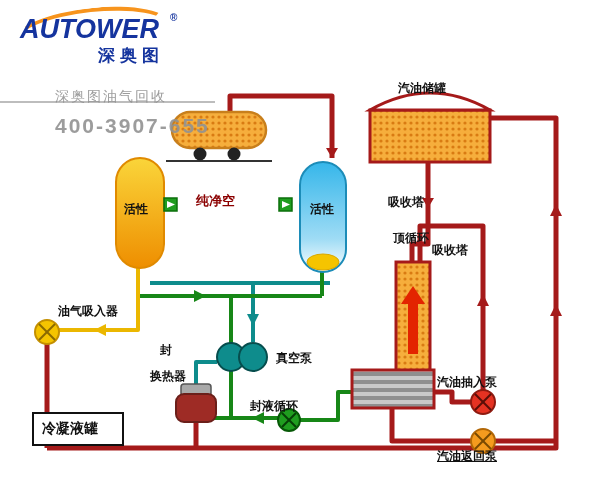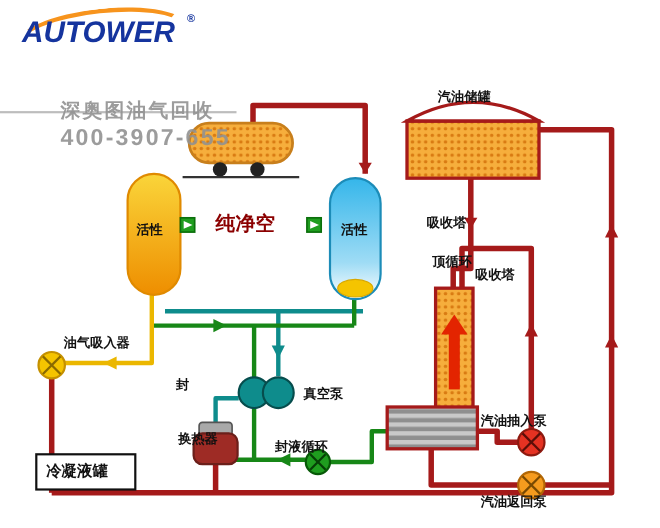--- a/index.html
+++ b/index.html
@@ -11,21 +11,21 @@
   .lbl-big{font-size:14px;}
   
   .logo{position:absolute;left:12px;top:4px;width:190px;height:64px;}
   .logo-arc{position:absolute;left:2px;top:4px;width:150px;height:42px;border:4px solid transparent;
             border-top-color:#F7941D;border-radius:50%;transform:rotate(-6deg);}
   .logo-brand{position:absolute;left:8px;top:10px;font-style:italic;font-weight:700;font-size:27px;
               color:#15349E;letter-spacing:0px;}
   .logo-reg{position:absolute;left:158px;top:8px;font-size:10px;color:#15349E;font-weight:700;}
   .logo-sub{position:absolute;left:86px;top:40px;font-size:17px;font-weight:700;color:#15349E;letter-spacing:5px;}
   
-  .wm1{position:absolute;left:55px;top:88px;font-size:18px;font-weight:700;color:rgba(145,145,145,.9);letter-spacing:2px;}
+  .wm1{position:absolute;left:55px;top:88px;font-size:14px;font-weight:400;color:rgba(145,145,145,.9);letter-spacing:2px;}
   .wm2{position:absolute;left:55px;top:114px;font-size:21px;font-weight:700;color:rgba(145,145,145,.9);letter-spacing:2px;}
   .wm-line{position:absolute;left:0px;top:101px;width:215px;height:2px;background:#bdbdbd;}
 </style>
 </head>
 <body>
 
 <div class="canvas">
 
   <svg class="diagram-svg" width="600" height="480" viewBox="0 0 600 480">
     <defs>
@@ -163,37 +163,38 @@
       <circle cx="483" cy="441" r="12" fill="#F59B1E" stroke="#B26706" stroke-width="2"></circle>
       <line x1="475" y1="433" x2="491" y2="449" stroke="#7A4A02" stroke-width="2"></line>
       <line x1="491" y1="433" x2="475" y2="449" stroke="#7A4A02" stroke-width="2"></line>
     </g>
 
     <rect x="33" y="413" width="90" height="32" fill="#ffffff" stroke="#111" stroke-width="2"></rect>
   </svg>
 
   <div class="lbl" style="left:398px;top:82px;">汽油储罐</div>
   <div class="lbl" style="left:124px;top:203px;">活性</div>
-  <div class="lbl lbl-red" style="left:196px;top:194px;font-size:18px;text-align:right;">纯净空</div>
+  <div class="lbl lbl-red" style="left:196px;top:194px;font-size:13px;text-align:right;">纯净空</div>
   <div class="lbl" style="left:310px;top:203px;">活性</div>
   <div class="lbl" style="left:388px;top:196px;">吸收塔</div>
   <div class="lbl" style="left:393px;top:212px;margin-top:20px;">顶循环</div>
   <div class="lbl" style="left:432px;top:244px;">吸收塔</div>
   <div class="lbl" style="left:58px;top:305px;">油气吸入器</div>
   <div class="lbl" style="left:160px;top:344px;">封</div>
-  <div class="lbl" style="left:150px;top:393px;margin-left:12px;">换热器</div>
+  <div class="lbl" style="left:150px;top:370px;">换热器</div>
   <div class="lbl" style="left:276px;top:352px;">真空泵</div>
   <div class="lbl" style="left:250px;top:400px;">封液循环</div>
   <div class="lbl lbl-big" style="left:42px;top:421px;">冷凝液罐</div>
   <div class="lbl" style="left:437px;top:376px;">汽油抽入泵</div>
-  <div class="lbl" style="left:437px;top:450px;">汽油返回泵</div>
+  <div class="lbl" style="left:437px;top:450px;text-decoration:underline;">汽油返回泵</div>
 
   <div class="wm-line"></div>
   <div class="wm1">深奥图油气回收</div>
   <div class="wm2">400-3907-655</div>
 
   <div class="logo">
     <div class="logo-arc"></div>
     <div class="logo-brand">AUTOWER</div>
     <div class="logo-reg">®</div>
+    <div class="logo-sub">深奥图</div>
   </div>
 
 </div>
 
 </body></html>

